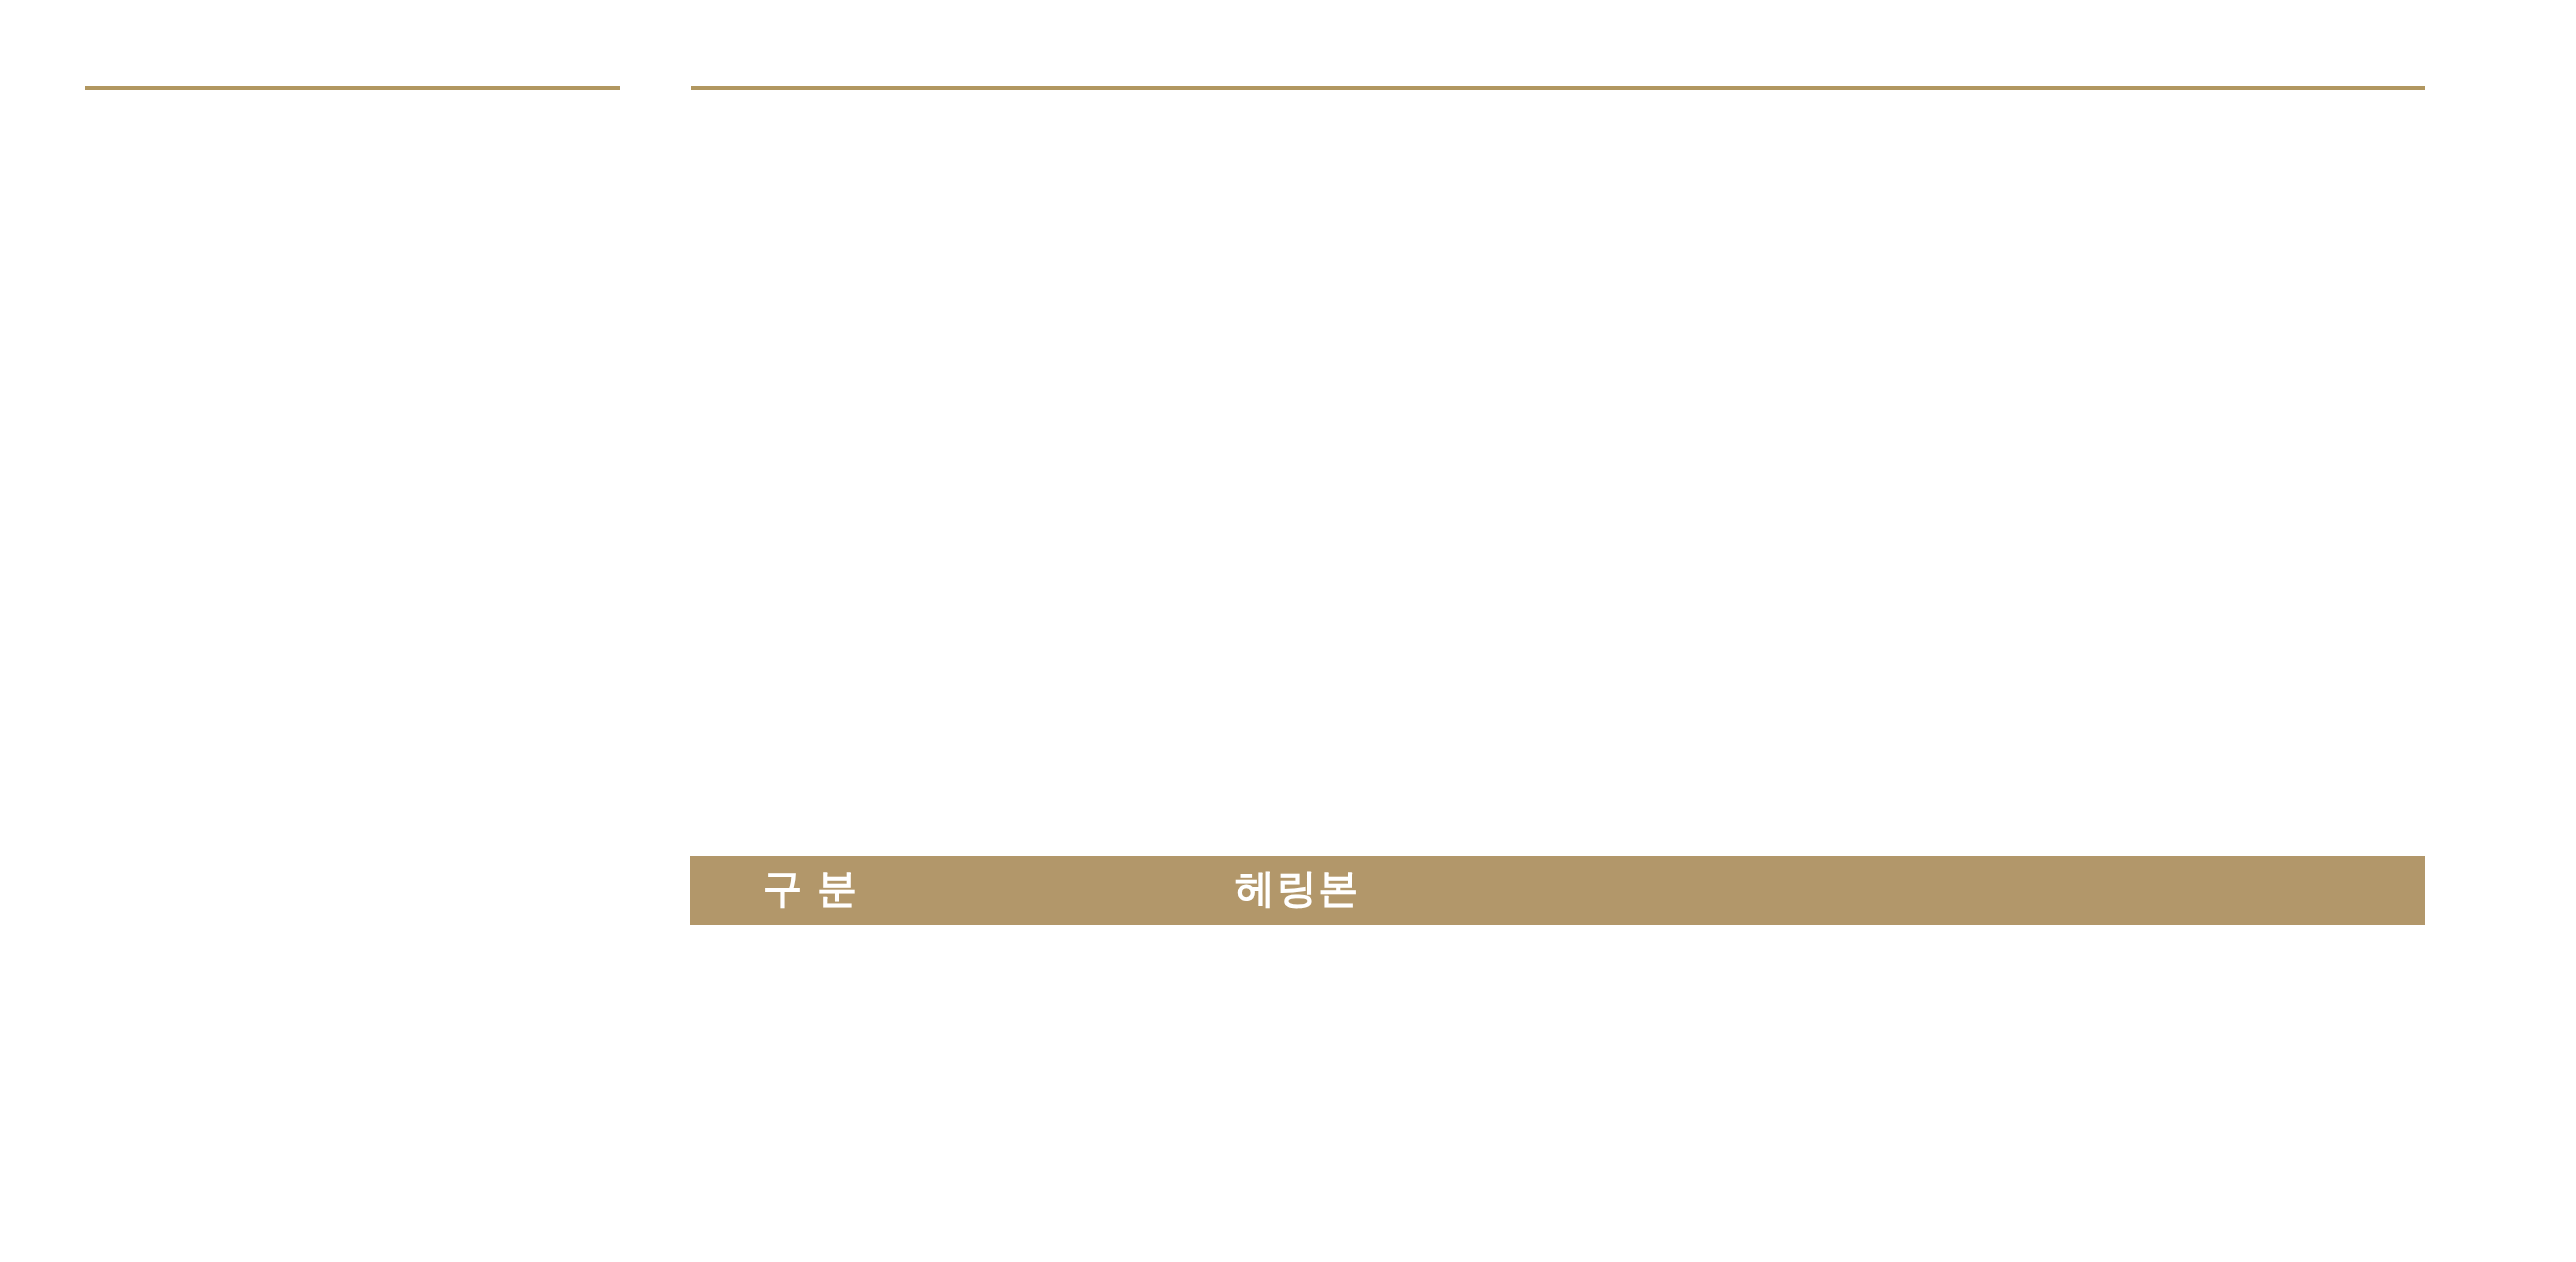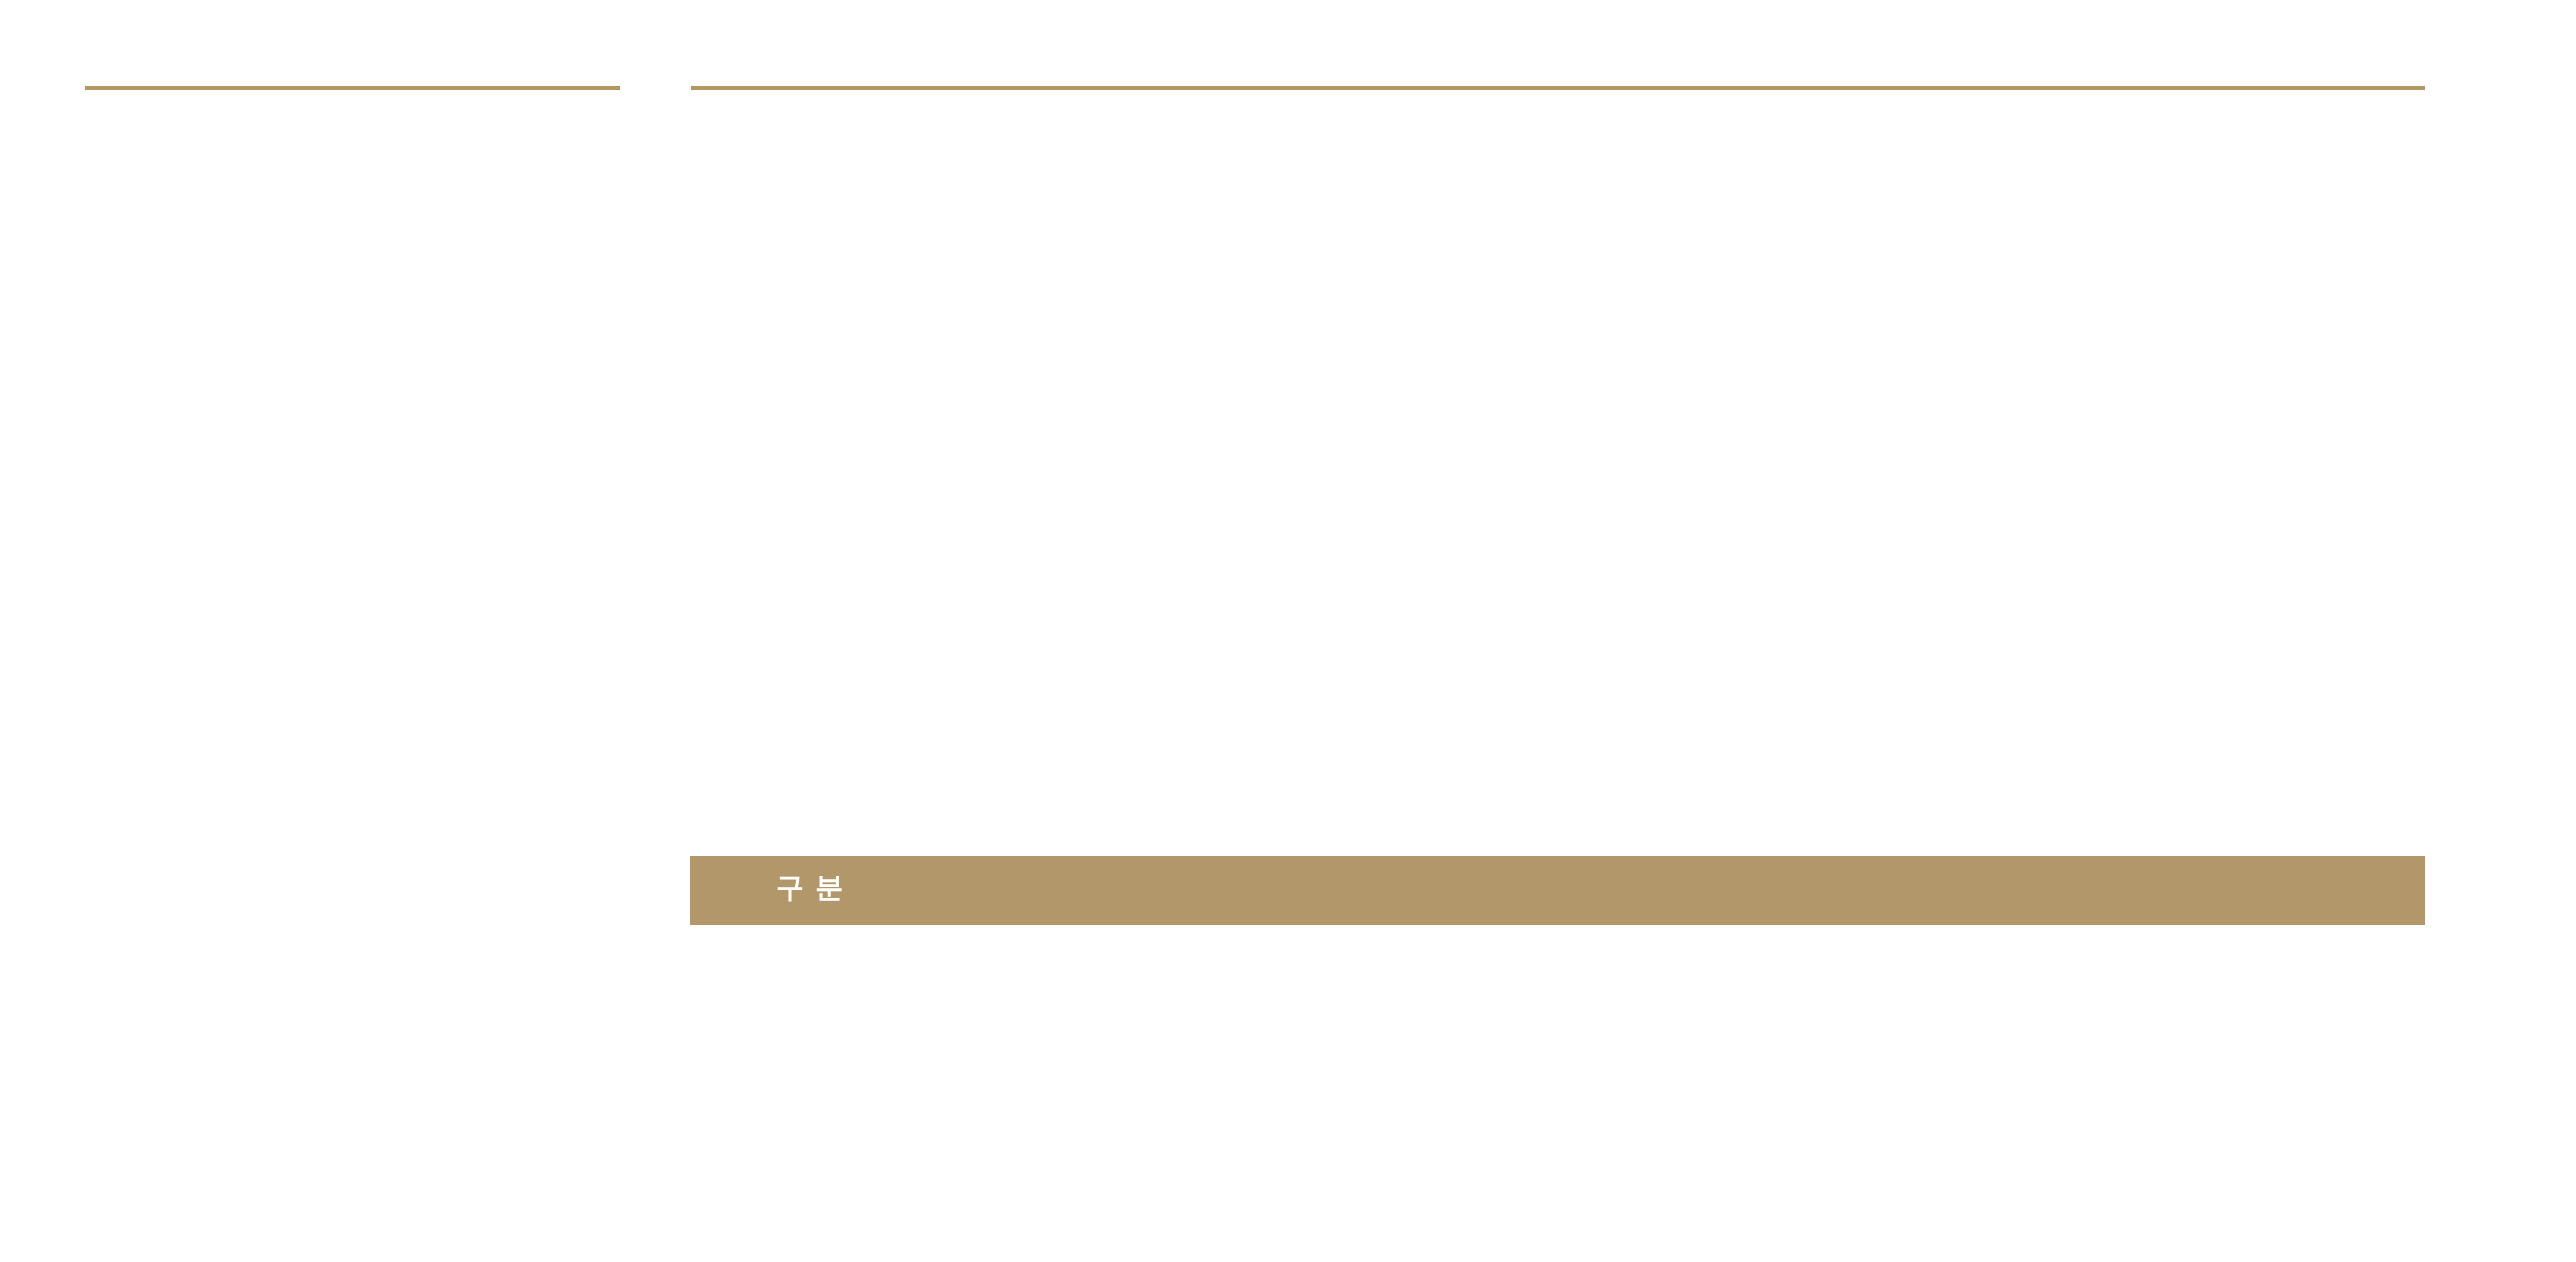--- a/index.html
+++ b/index.html
@@ -39,21 +39,21 @@
     background: var(--header-bg);
     display: flex;
     align-items: center;
   }
   .table-header .cell {
     display: flex;
     align-items: center;
     justify-content: center;
     height: 100%;
     color: var(--header-text);
-    font-size: 28px;
+    font-size: 40px;
     font-weight: bold;
     letter-spacing: 1.7px;
     white-space: pre;
     line-height: 1;
     padding-bottom: 5px; 
   }
   .cell-1 { width: 241px; }
   .cell-2 { width: 761px; }
   .cell-3 { width: 733px; }
 </style>
@@ -61,16 +61,17 @@
 <body>
 
 <div class="slide">
 
   <div class="rule rule-left"></div>
 
   <div class="rule rule-right"></div>
 
   <div class="table-header">
     <div class="cell cell-1">구 분</div>
+    <div class="cell cell-3">헤링본</div>
   </div>
 
 </div>
 
 
 </body></html>

